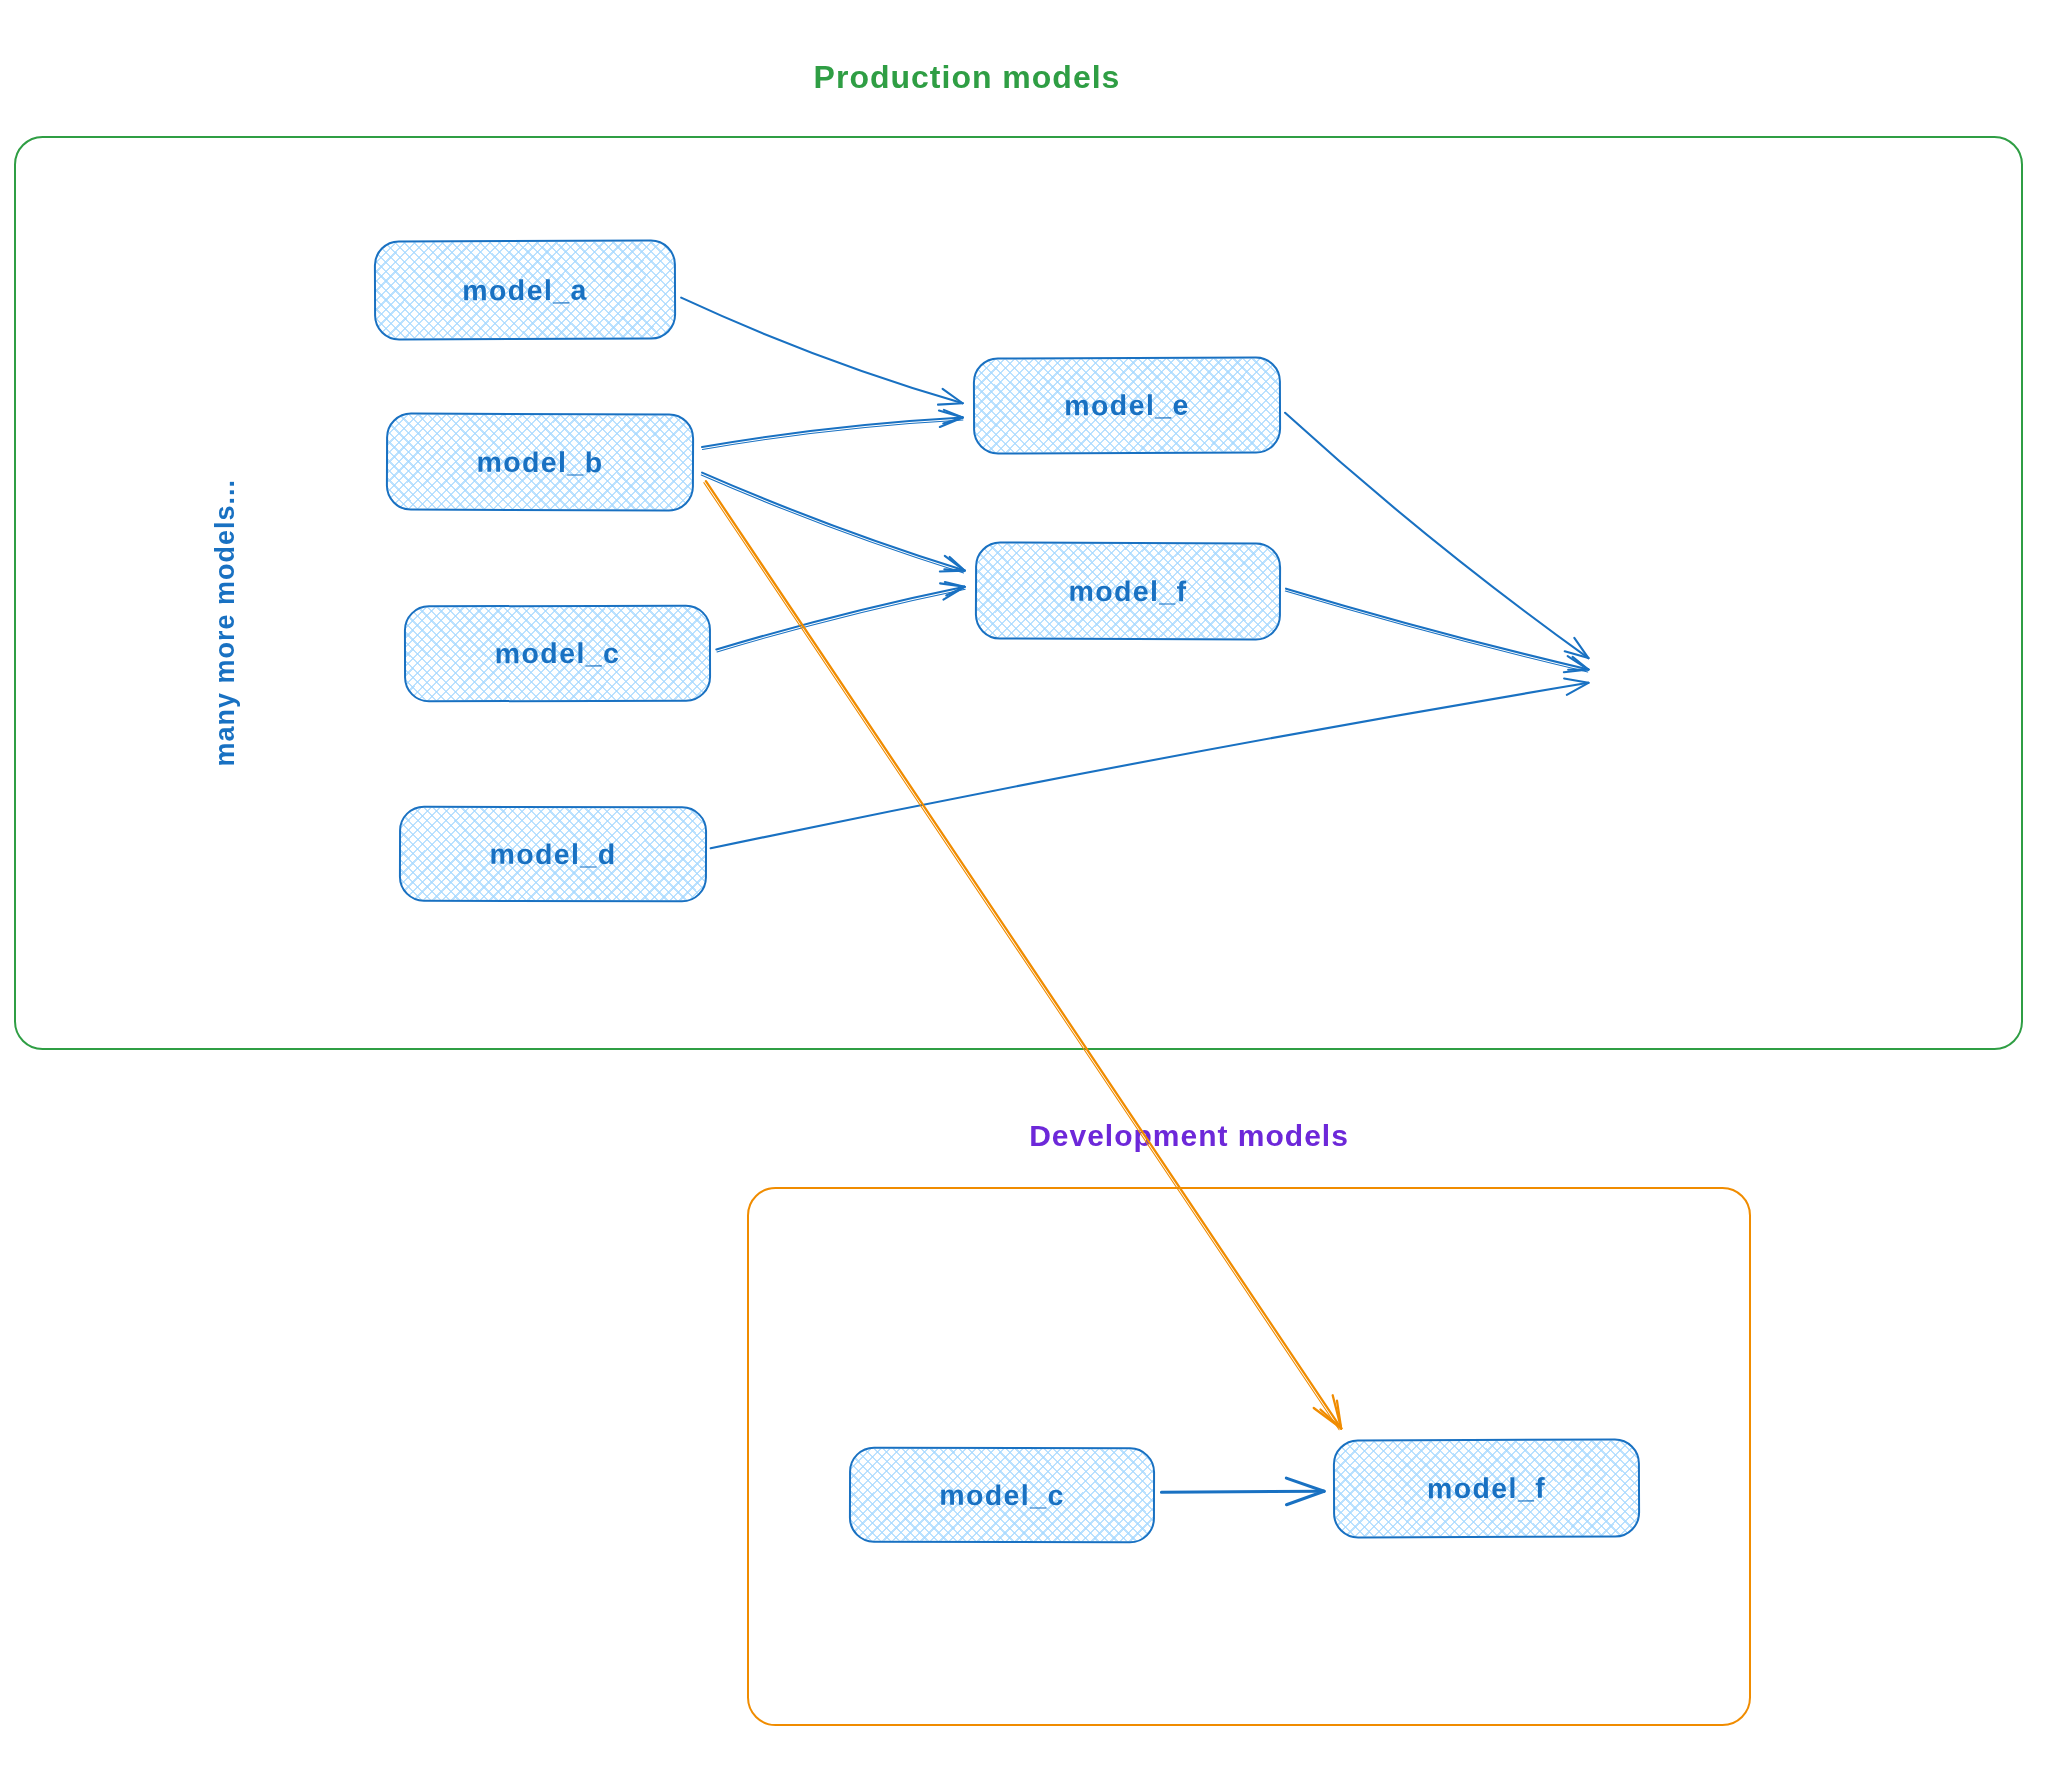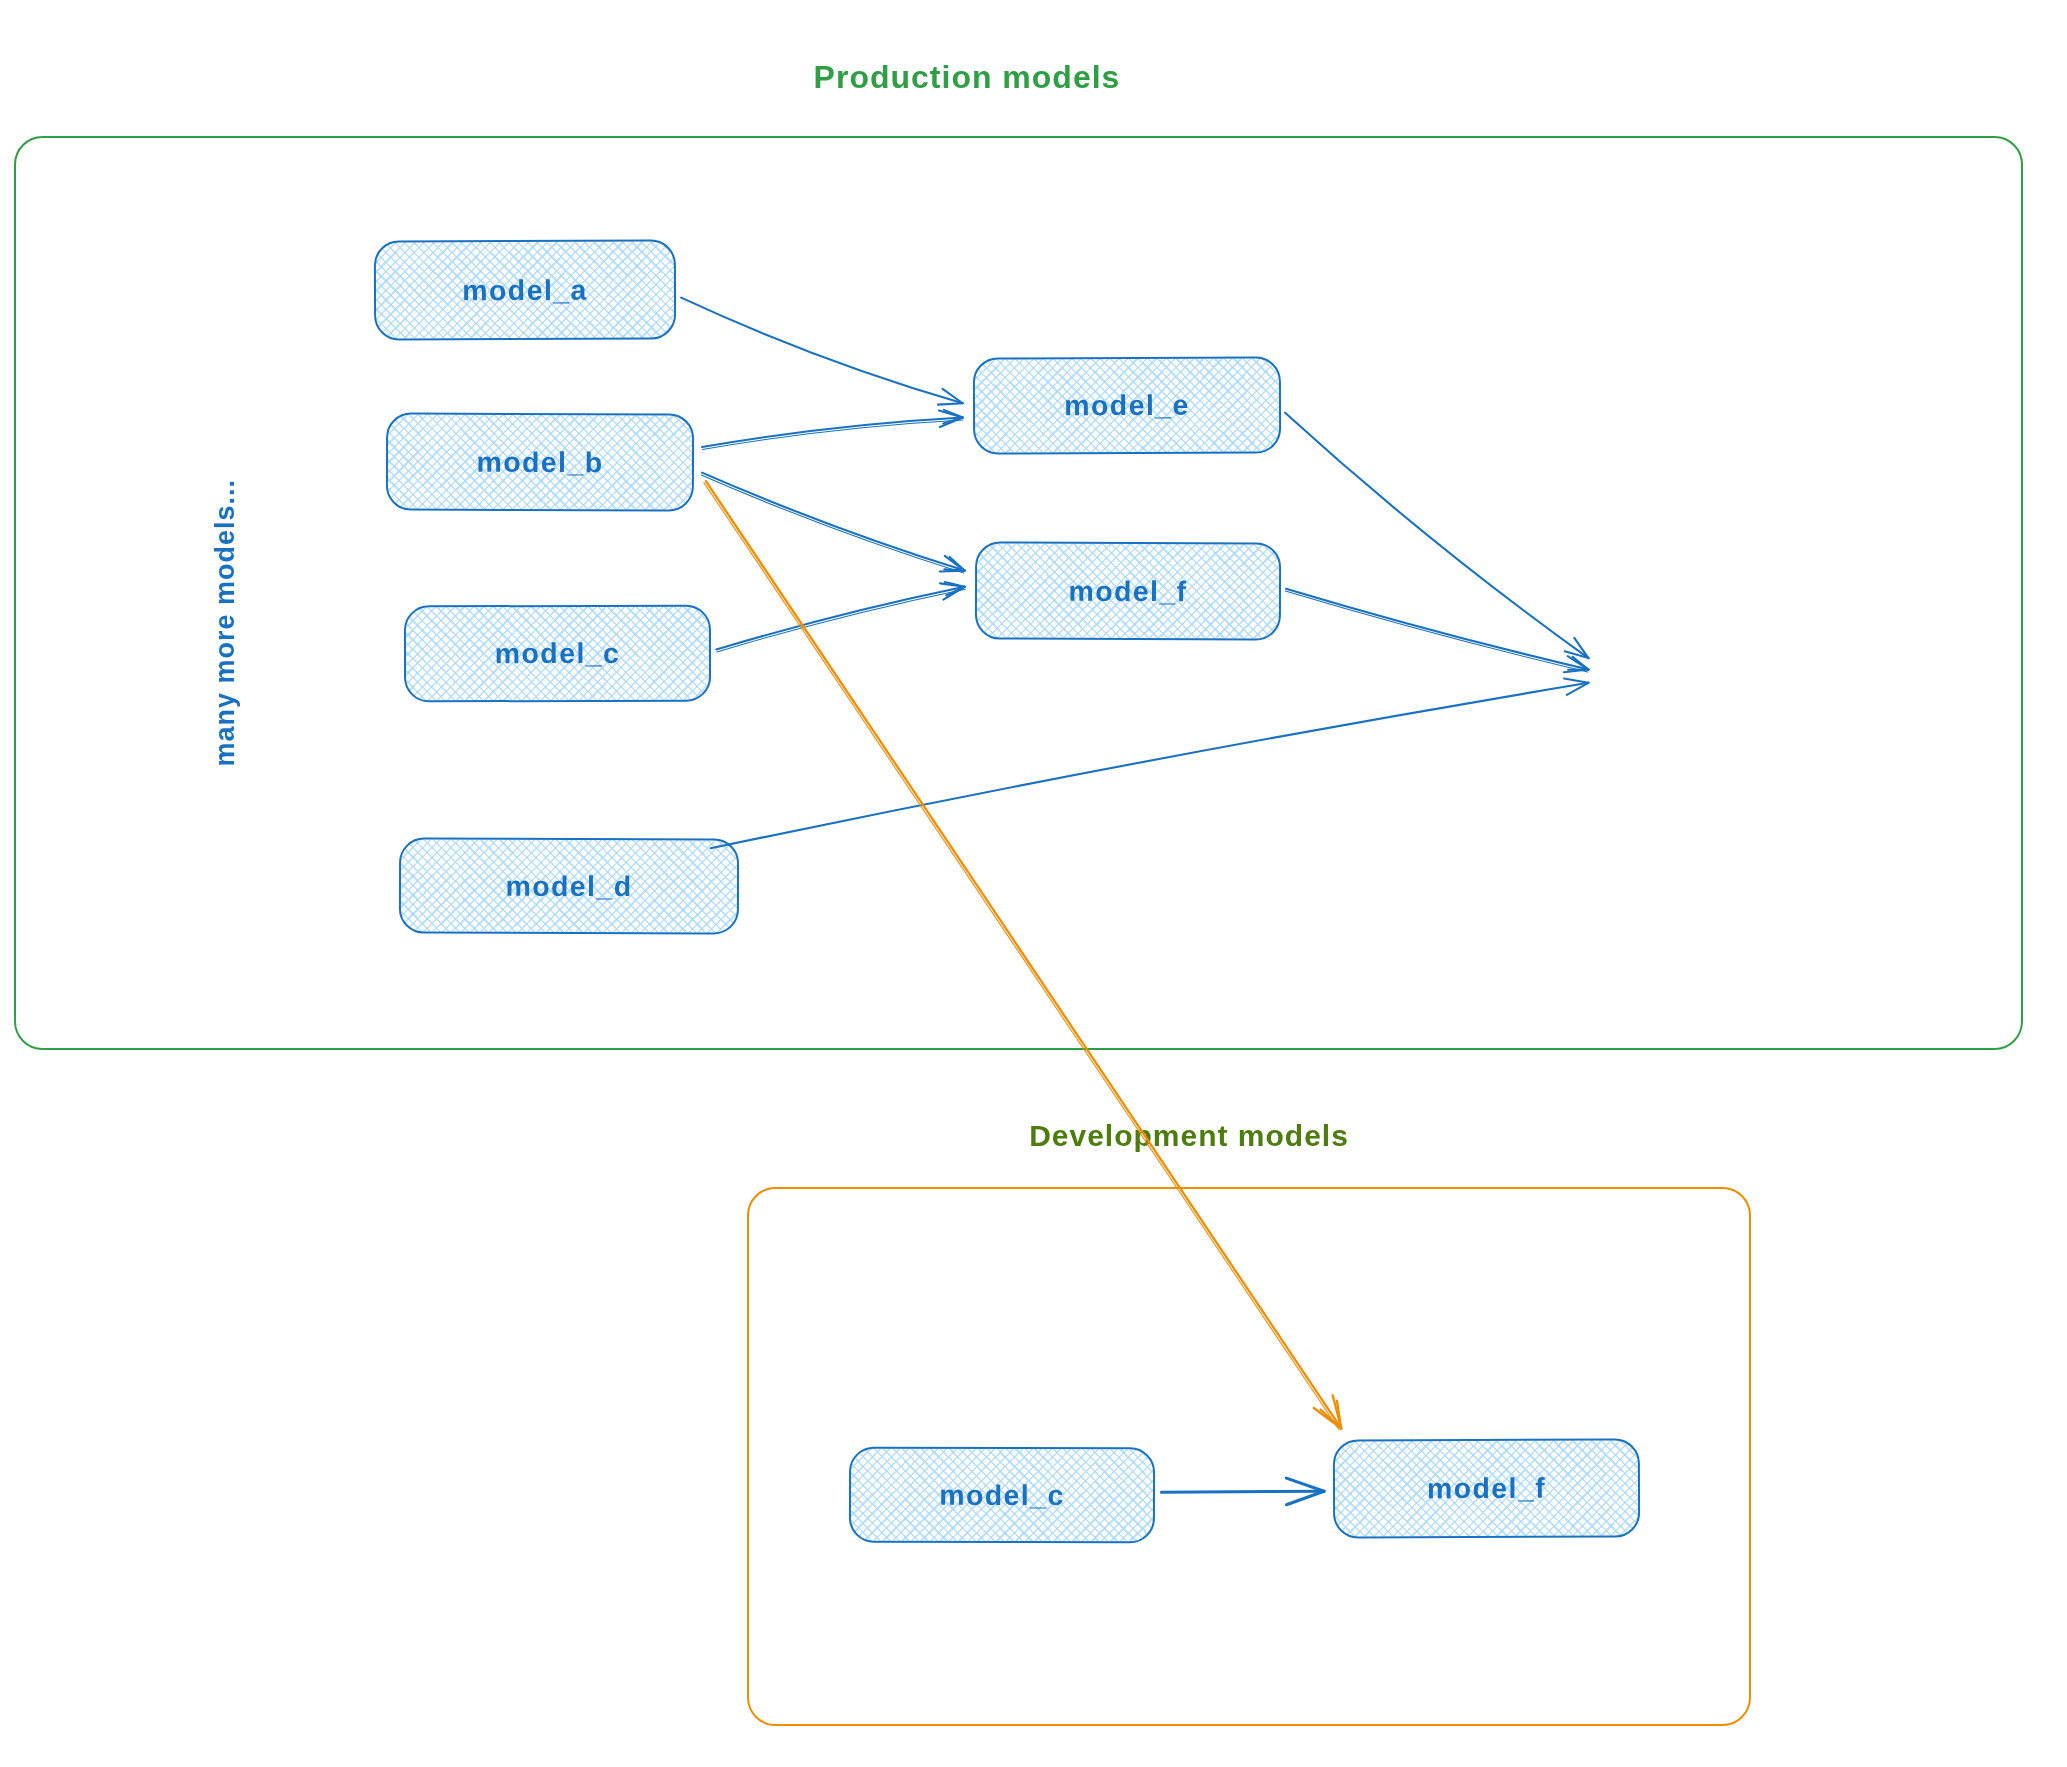--- a/index.html
+++ b/index.html
@@ -26,21 +26,21 @@
   }
   .frame-title{
     position:absolute;
     text-align:center;
     font-size:32px;
     font-weight:600;
     letter-spacing:1px;
     white-space:nowrap;
   }
   .title-green{left:777px;top:59px;width:380px;color:#2f9e44;}
-  .title-orange{left:999px;top:1119px;width:380px;color:#4d7c0f;font-size:30px;}
+  .title-orange{left:999px;top:1119px;width:380px;color:#6d28d9;font-size:30px;}
   .node{
     position:absolute;
     box-sizing:border-box;
     border:2.9px solid #1971c2;
     border-radius:25px;
     display:flex;align-items:center;justify-content:center;
     color:#1971c2;
     font-size:28.5px;font-weight:600;letter-spacing:1.4px;
     background-color:#ffffff;
     background-image:
@@ -138,21 +138,21 @@
 
   <div class="node" style="left:374px;top:240px;width:302px;height:100px;transform:rotate(-0.2deg);">
     <span>model_a</span>
   </div>
   <div class="node" style="left:386px;top:413px;width:308px;height:98px;transform:rotate(0.2deg);">
     <span>model_b</span>
   </div>
   <div class="node" style="left:404px;top:605px;width:307px;height:97px;transform:rotate(-0.15deg);">
     <span>model_c</span>
   </div>
-  <div class="node" style="left:399px;top:838px;width:340px;height:96px;transform:rotate(0.15deg);">
+  <div class="node" style="left:399px;top:806px;width:308px;height:96px;transform:rotate(0.15deg);">
     <span>model_d</span>
   </div>
   <div class="node" style="left:973px;top:357px;width:308px;height:97px;transform:rotate(-0.2deg);">
     <span>model_e</span>
   </div>
   <div class="node" style="left:975px;top:542px;width:306px;height:98px;transform:rotate(0.2deg);">
     <span>model_f</span>
   </div>
 
   <div class="node" style="left:849px;top:1447px;width:306px;height:96px;transform:rotate(0.15deg);">

